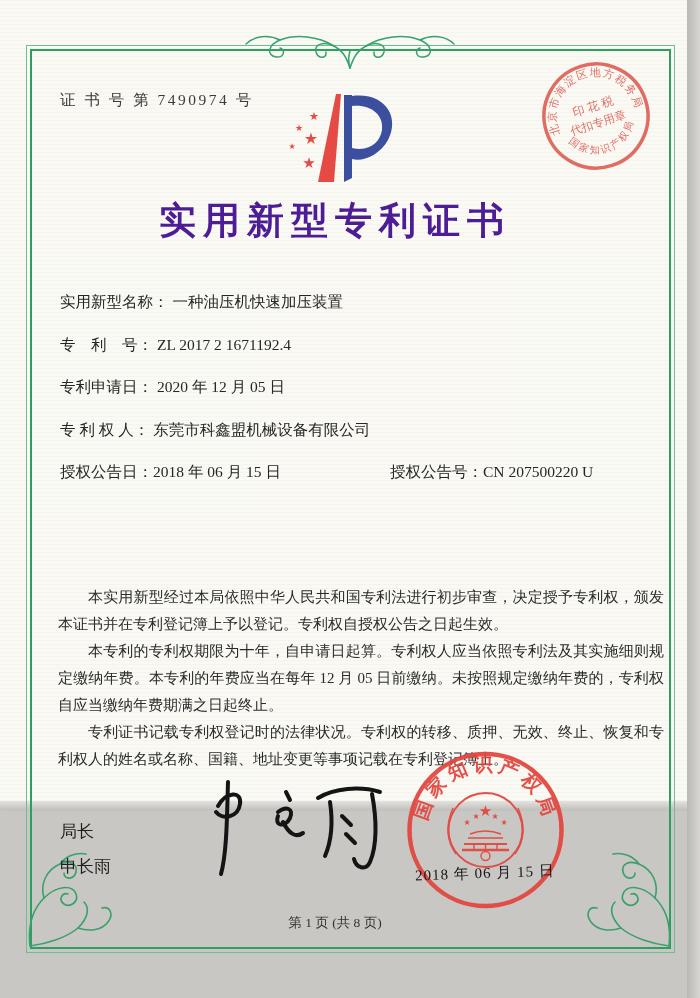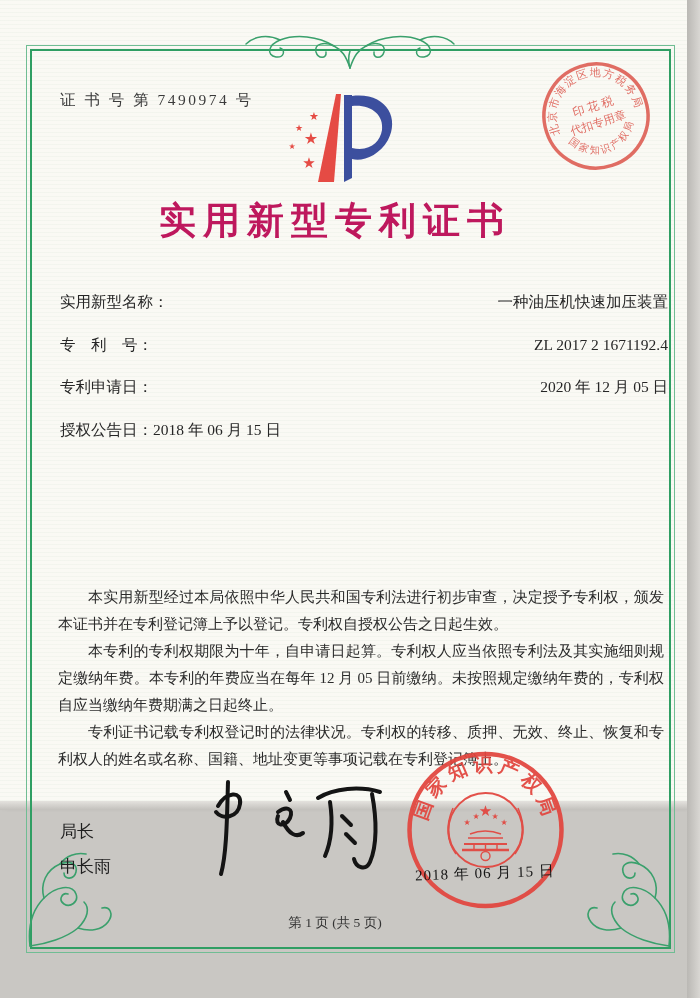--- a/index.html
+++ b/index.html
@@ -8,22 +8,22 @@
   .paper{position:absolute;left:0;top:0;right:13px;bottom:9px;background:#faf9f4;box-shadow:3px 3px 7px rgba(60,55,50,.45);}
   .paper::before{content:"";position:absolute;inset:0;background:repeating-linear-gradient(0deg,rgba(110,160,125,.05) 0 1px,transparent 1px 4px);pointer-events:none;}
   .content{position:absolute;inset:0;}
   .frame{position:absolute;left:30px;top:49px;width:637px;height:896px;border:2.5px solid #2f9e63;outline:1px solid #6fbd93;outline-offset:3px;}
   .ornament{position:absolute;pointer-events:none;}
   .orn-top{left:230px;top:28px;width:240px;height:46px;}
   .orn-bl{left:26px;top:850px;width:95px;height:100px;}
   .orn-br{left:578px;top:850px;width:95px;height:100px;}
   .cert-no{position:absolute;left:60px;top:90px;font-size:15.5px;letter-spacing:2.5px;color:#3b3b3b;}
   .logo{position:absolute;left:288px;top:92px;}
-  .title{position:absolute;left:0;right:30px;top:196px;text-align:center;font-size:37px;font-weight:bold;letter-spacing:7px;color:#be185d;}
-  .fields{position:absolute;left:60px;right:32px;top:290px;font-size:15.5px;color:#262626;text-align:right;}
+  .title{position:absolute;left:0;right:30px;top:196px;text-align:center;font-size:37px;font-weight:bold;letter-spacing:7px;color:#4c1d95;}
+  .fields{position:absolute;left:60px;right:32px;top:290px;font-size:15.5px;color:#262626;}
   .frow{display:flex;align-items:flex-start;line-height:24px;margin-bottom:18.5px;}
   .frow .lab{flex:0 0 auto;white-space:pre;}
   .frow .val{flex:1 1 auto;padding-left:4px;}
   .frow-split{display:flex;line-height:24px;}
   .frow-split .half{display:flex;}
   .frow-split .half-l{flex:0 0 330px;}
   .paras{position:absolute;left:58px;right:36px;top:584px;font-size:15px;line-height:27px;color:#2b2b2b;text-align:justify;}
   .paras p{margin:0;text-indent:2em;}
   .issuer{position:absolute;left:60px;top:814px;font-size:17px;line-height:35px;color:#1f1f1f;font-family:"Liberation Sans",sans-serif;}
   .signature{position:absolute;left:182px;top:776px;}
@@ -101,24 +101,32 @@
         <span class="val">一种油压机快速加压装置</span>
       </div>
       <div class="frow">
         <span class="lab">专　利　号：</span>
         <span class="val">ZL 2017 2 1671192.4</span>
       </div>
       <div class="frow">
         <span class="lab">专利申请日：</span>
         <span class="val">2020 年 12 月 05 日</span>
       </div>
+      <div class="frow">
+        <span class="lab">专 利 权 人：</span>
+        <span class="val">东莞市科鑫盟机械设备有限公司</span>
+      </div>
       <div class="frow-split">
         <span class="half half-l">
           <span class="lab">授权公告日：</span>
           <span class="val">2018 年 06 月 15 日</span>
+        </span>
+        <span class="half">
+          <span class="lab">授权公告号：</span>
+          <span class="val">CN 207500220 U</span>
         </span>
       </div>
     </div>
 
     <div class="paras">
       <p>本实用新型经过本局依照中华人民共和国专利法进行初步审查，决定授予专利权，颁发本证书并在专利登记簿上予以登记。专利权自授权公告之日起生效。</p>
       <p>本专利的专利权期限为十年，自申请日起算。专利权人应当依照专利法及其实施细则规定缴纳年费。本专利的年费应当在每年 12 月 05 日前缴纳。未按照规定缴纳年费的，专利权自应当缴纳年费期满之日起终止。</p>
       <p>专利证书记载专利权登记时的法律状况。专利权的转移、质押、无效、终止、恢复和专利权人的姓名或名称、国籍、地址变更等事项记载在专利登记簿上。</p>
     </div>
 
@@ -183,16 +191,16 @@
           <textPath href="#taxTop" startOffset="50%" text-anchor="middle">北京市海淀区地方税务局</textPath>
         </text>
         <text font-size="10" fill="#dd5a50" letter-spacing="2">
           <textPath href="#taxBottom" startOffset="50%" text-anchor="middle">国家知识产权局</textPath>
         </text>
         <text x="70" y="64" font-size="12" fill="#dd5a50" text-anchor="middle">印 花 税</text>
         <text x="70" y="81" font-size="11.5" fill="#dd5a50" text-anchor="middle">代扣专用章</text>
       </g>
     </svg>
 
-    <div class="footer">第 1 页 (共 5 页)</div>
+    <div class="footer">第 1 页 (共 8 页)</div>
 
   </div>
 </div>
 
 </body></html>

